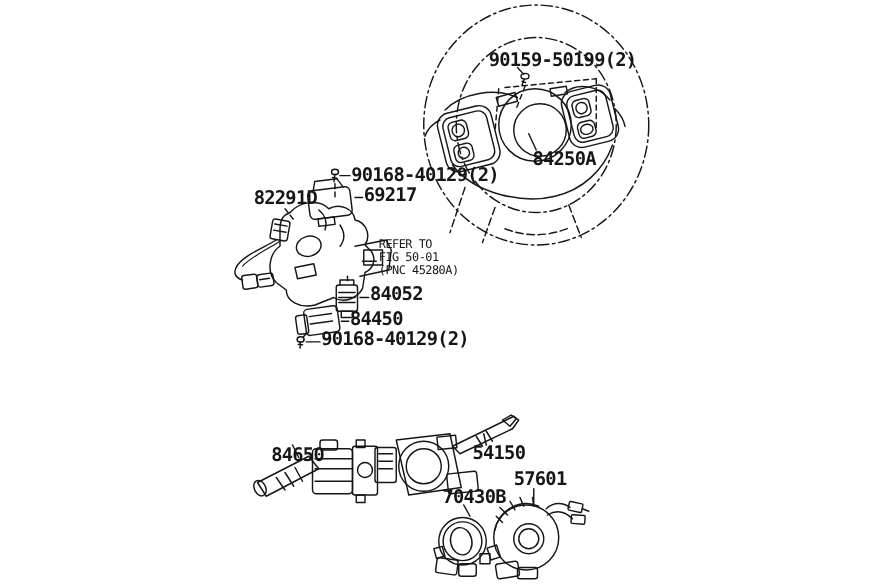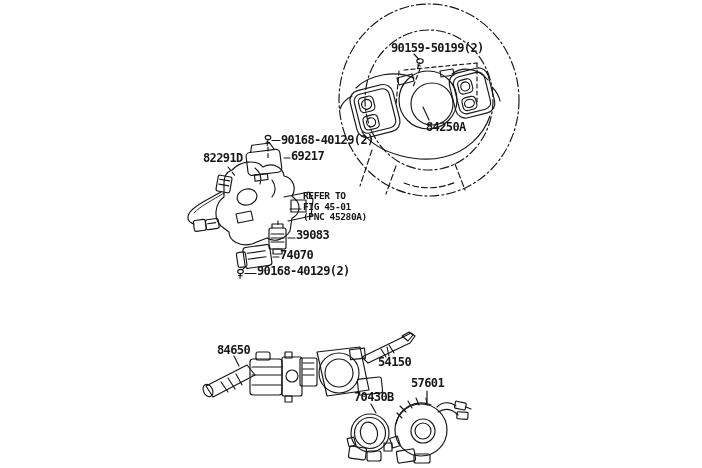--- a/index.html
+++ b/index.html
@@ -14,30 +14,30 @@
     font-family: "DejaVu Sans Mono", "Liberation Mono", monospace;
     color: var(--ink);
   }
   .art {
     position: absolute;
     left: 0; top: 0;
     width: 702px; height: 468px;
   }
   .label {
     position: absolute;
-    font-size: 12px;
+    font-size: 15px;
     font-weight: bold;
     letter-spacing: -0.6px;
     white-space: nowrap;
     line-height: 12px;
   }
   .note {
     position: absolute;
     font-size: 9.5px;
-    font-weight: bold;
+    font-weight: normal;
     letter-spacing: -0.4px;
     white-space: nowrap;
     line-height: 10.5px;
   }
 </style>
 </head>
 <body>
 
 <div class="stage">
 
@@ -220,27 +220,27 @@
         </g>
       </g>
     </g>
   </svg>
 
   <div class="label" style="left:391px;top:42px">90159-50199(2)</div>
   <div class="label" style="left:426px;top:121px">84250A</div>
   <div class="label" style="left:281px;top:134px">90168-40129(2)</div>
   <div class="label" style="left:203px;top:152px">82291D</div>
   <div class="label" style="left:291px;top:150px">69217</div>
-  <div class="label" style="left:296px;top:229px">39083</div>
-  <div class="label" style="left:280px;top:249px">74070</div>
+  <div class="label" style="left:296px;top:229px">84052</div>
+  <div class="label" style="left:280px;top:249px">84450</div>
   <div class="label" style="left:257px;top:265px">90168-40129(2)</div>
-  <div class="label" style="left:217px;top:344px">84650</div>
+  <div class="label" style="left:217px;top:358px">84650</div>
   <div class="label" style="left:378px;top:356px">54150</div>
   <div class="label" style="left:411px;top:377px">57601</div>
   <div class="label" style="left:354px;top:391px">70430B</div>
 
   <div class="note" style="left:303px;top:191px">
     <div>REFER TO</div>
-    <div>FIG 45-01</div>
+    <div>FIG 50-01</div>
     <div>(PNC 45280A)</div>
   </div>
 
 </div>
 
 </body></html>

